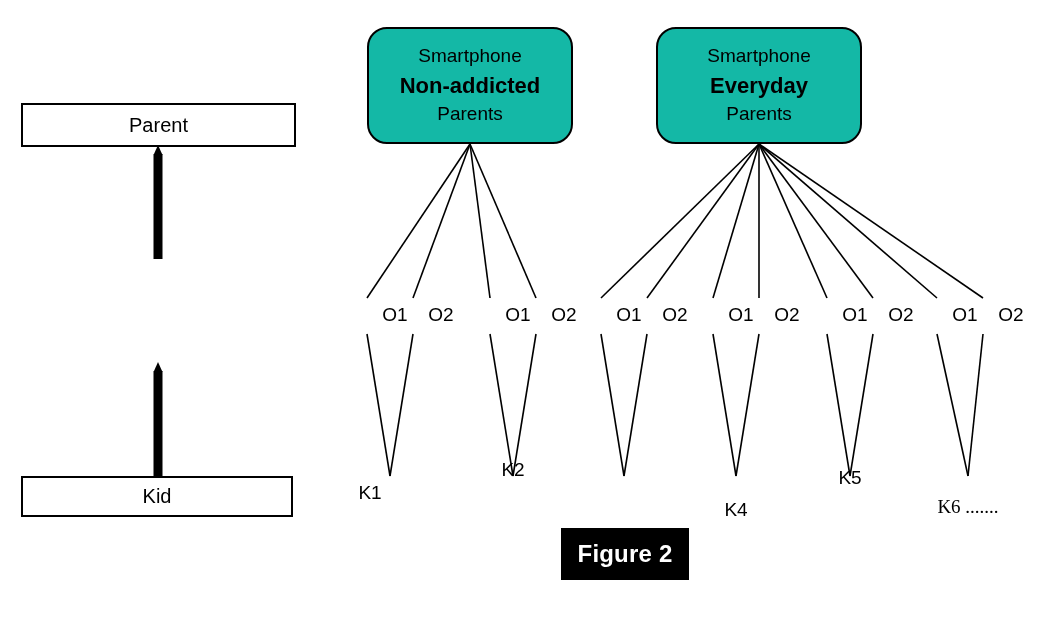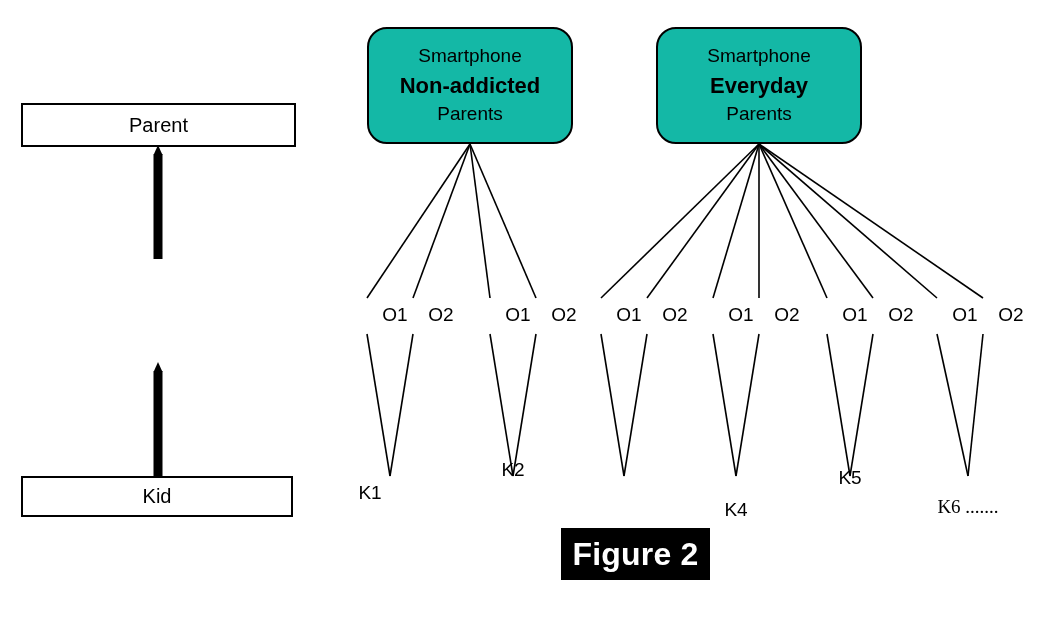--- a/index.html
+++ b/index.html
@@ -109,28 +109,28 @@
     white-space: nowrap;
     text-align: center;
     transform: translateX(-50%);
   }
   .o-label { top: 305px; margin-left: 28px; }
   .k-label { top: 483px; }
   .figure-caption {
     position: absolute;
     left: 561px;
     top: 528px;
-    width: 149px;
+    width: 128px;
     height: 52px;
     background: #000000;
     color: #ffffff;
     display: flex;
     align-items: center;
     justify-content: center;
-    font-size: 32px;
+    font-size: 24px;
     font-weight: bold;
     letter-spacing: 0.2px;
   }
 </style>
 </head>
 <body>
 
 <div id="canvas">
 
   <svg id="edges" width="1054" height="620" viewBox="0 0 1054 620">

